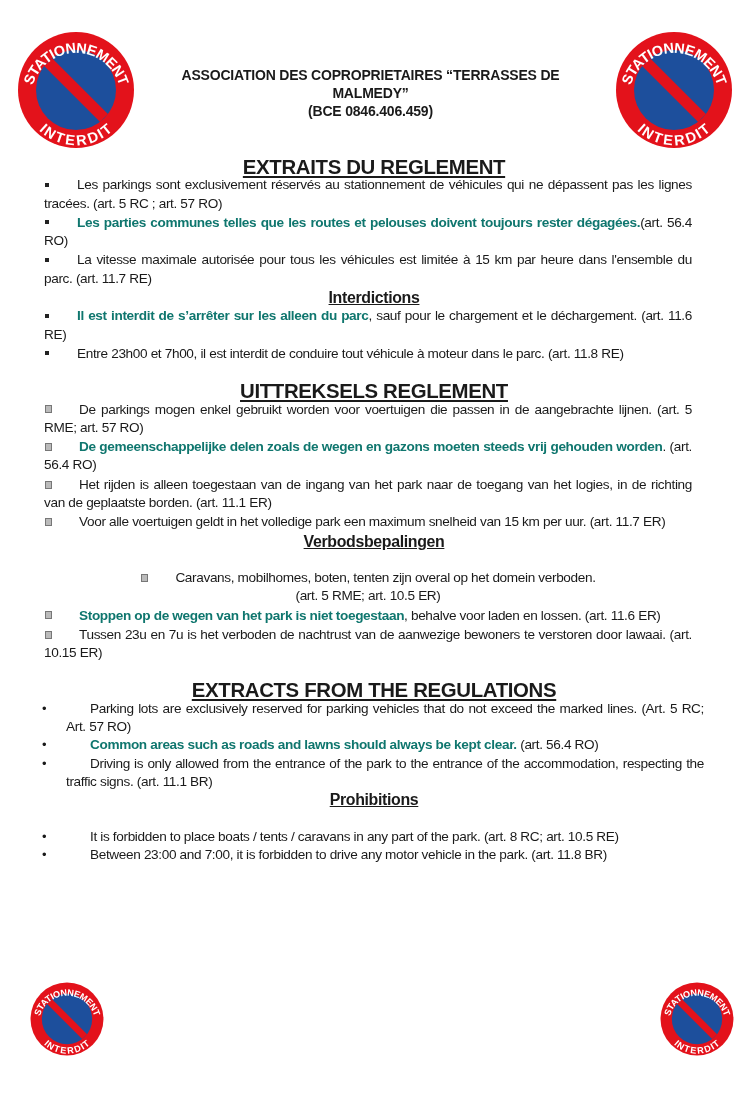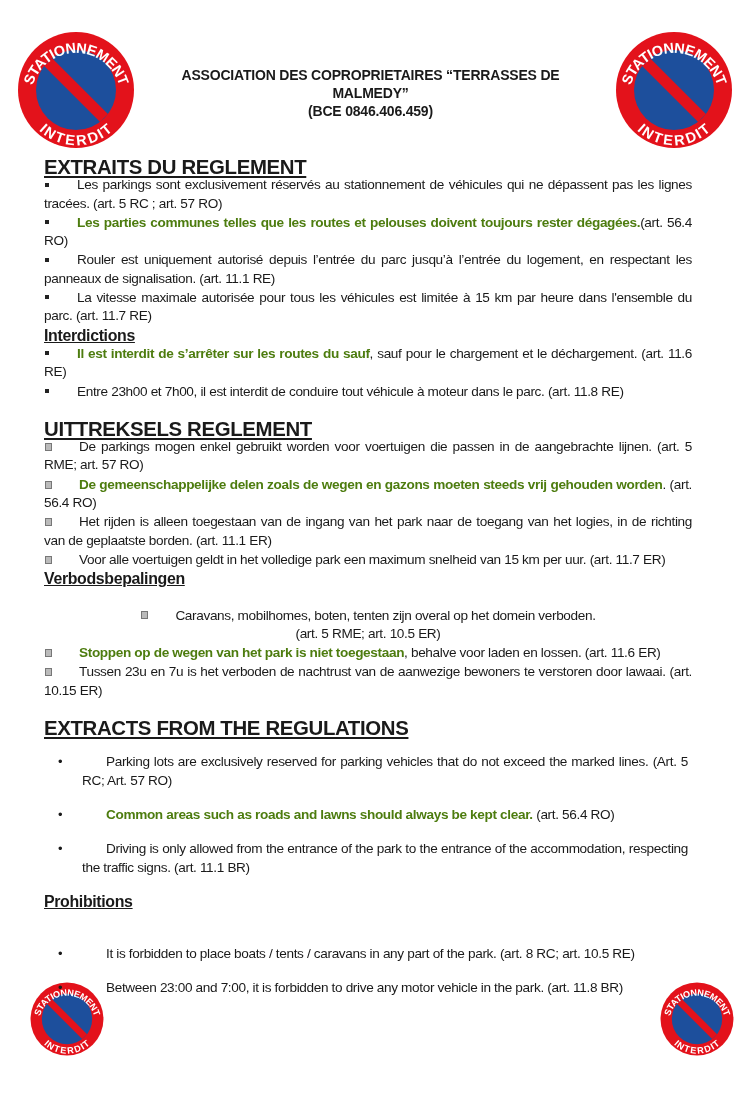--- a/index.html
+++ b/index.html
@@ -13,30 +13,30 @@
       position: absolute; left: 150px; width: 441px; top: 66px;
       text-align: center; font-weight: bold; font-size: 14px; line-height: 18px;
       letter-spacing: -0.2px;
     }
     .content {
       position: absolute; left: 44px; width: 660px; top: 158px;
       font-size: 13.6px; line-height: 18.3px; letter-spacing: -0.35px;
       text-align: justify;
     }
     .sec-title {
-      text-align: left; font-weight: bold; text-decoration: underline;
+      text-align: center; font-weight: bold; text-decoration: underline;
       margin: 0; line-height: 18.3px;
     }
     .p { margin: 0 12px 1px 0; }
-    .red { color: #4d7c0f; font-weight: bold; padding-left: 24px; }
+    .red { color: #0f766e; font-weight: bold; padding-left: 24px; }
     .sq { display: inline-block; width: 4px; height: 4px; background: #222; margin: 0 4px 2px 1px; vertical-align: middle; }
     .box { display: inline-block; width: 7px; height: 8px; border: 1px solid #777; background: #bbb; margin: 0 3px 1px 1px; vertical-align: middle; box-sizing: border-box; font-size: 6px; line-height: 6px; text-align: center; color: #fff; }
     .gap { height: 18px; }
     ul.en { margin: 0; padding: 0; list-style: none; }
-    ul.en li { position: relative; padding-left: 22px; margin: 16px; }
+    ul.en li { position: relative; padding-left: 22px; margin: 0; }
     ul.en li::before { content: "\2022"; position: absolute; left: -2px; top: 0; font-size: 13px; }
     .no-justify { text-align: center; }
   </style>
 </head>
 <body>
 
 <div class="sign" style="left:14px; top:28px;">
   <svg width="124" height="124" viewBox="0 0 124 124">
     <defs>
       <path id="arcTopA" d="M 17 70 A 45 45 0 0 1 107 70"></path>
@@ -116,24 +116,23 @@
   <div>ASSOCIATION DES COPROPRIETAIRES “TERRASSES DE MALMEDY”</div>
   <div>(BCE 0846.406.459)</div>
 </div>
 
 <div class="content">
 
   <section>
     <h2 class="sec-title">EXTRAITS DU REGLEMENT</h2>
     <p class="p"><span class="sq"></span><span class="red"></span><span>Les parkings sont exclusivement réservés au stationnement de véhicules qui ne dépassent pas les lignes tracées. (art. 5 RC ; art. 57 RO)</span></p>
     <p class="p"><span class="sq"></span><span class="red">Les parties communes telles que les routes et pelouses doivent toujours rester dégagées.</span><span>(art. 56.4 RO)</span></p>
-    <p class="p"><span class="sq"></span><span class="red"></span><span>Rouler est uniquement autorisé depuis l’entrée du parc jusqu’à l’entrée du logement, en respectant les panneaux de signalisation. (art. 11.1 RE)</span></p>
     <p class="p"><span class="sq"></span><span class="red"></span><span>La vitesse maximale autorisée pour tous les véhicules est limitée à 15 km par heure dans l'ensemble du parc. (art. 11.7 RE)</span></p>
     <h3 class="sec-title">Interdictions</h3>
-    <p class="p"><span class="sq"></span><span class="red">Il est interdit de s’arrêter sur les routes du sauf</span><span>, sauf pour le chargement et le déchargement. (art. 11.6 RE)</span></p>
+    <p class="p"><span class="sq"></span><span class="red">Il est interdit de s’arrêter sur les alleen du parc</span><span>, sauf pour le chargement et le déchargement. (art. 11.6 RE)</span></p>
     <p class="p"><span class="sq"></span><span class="red"></span><span>Entre 23h00 et 7h00, il est interdit de conduire tout véhicule à moteur dans le parc. (art. 11.8 RE)</span></p>
   </section>
 
   <div class="gap"></div>
 
   <section>
     <h2 class="sec-title">UITTREKSELS REGLEMENT</h2>
     <p class="p"><span class="box"></span><span class="red"></span><span>De parkings mogen enkel gebruikt worden voor voertuigen die passen in de aangebrachte lijnen. (art. 5 RME; art. 57 RO)</span></p>
     <p class="p"><span class="box"></span><span class="red">De gemeenschappelijke delen zoals de wegen en gazons moeten steeds vrij gehouden worden</span><span>. (art. 56.4 RO)</span></p>
     <p class="p"><span class="box"></span><span class="red"></span><span>Het rijden is alleen toegestaan van de ingang van het park naar de toegang van het logies, in de richting van de geplaatste borden. (art. 11.1 ER)</span></p>

